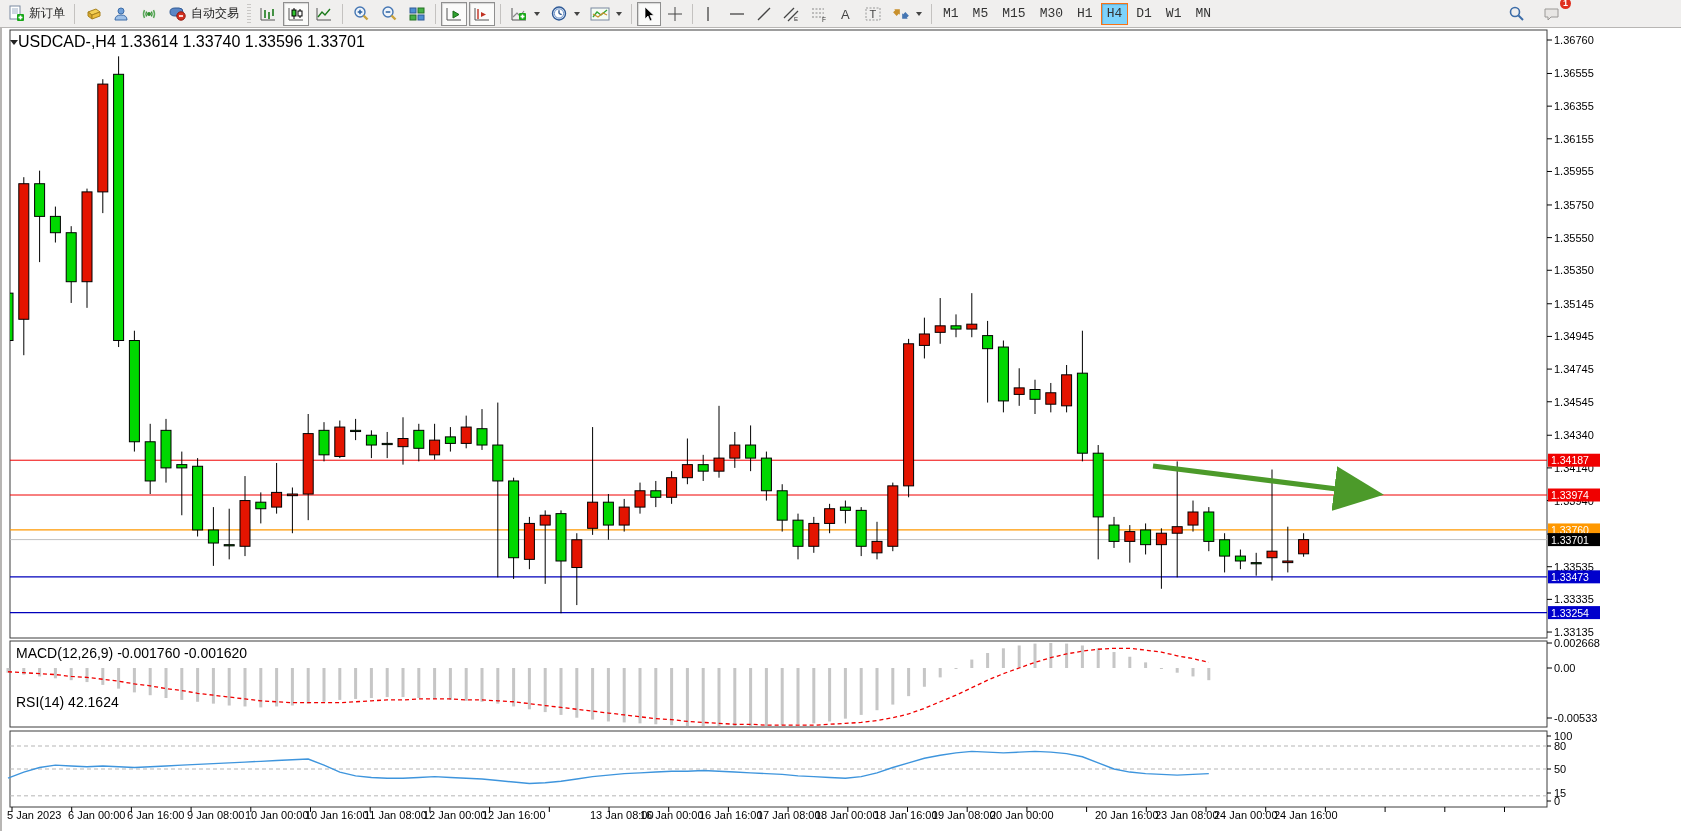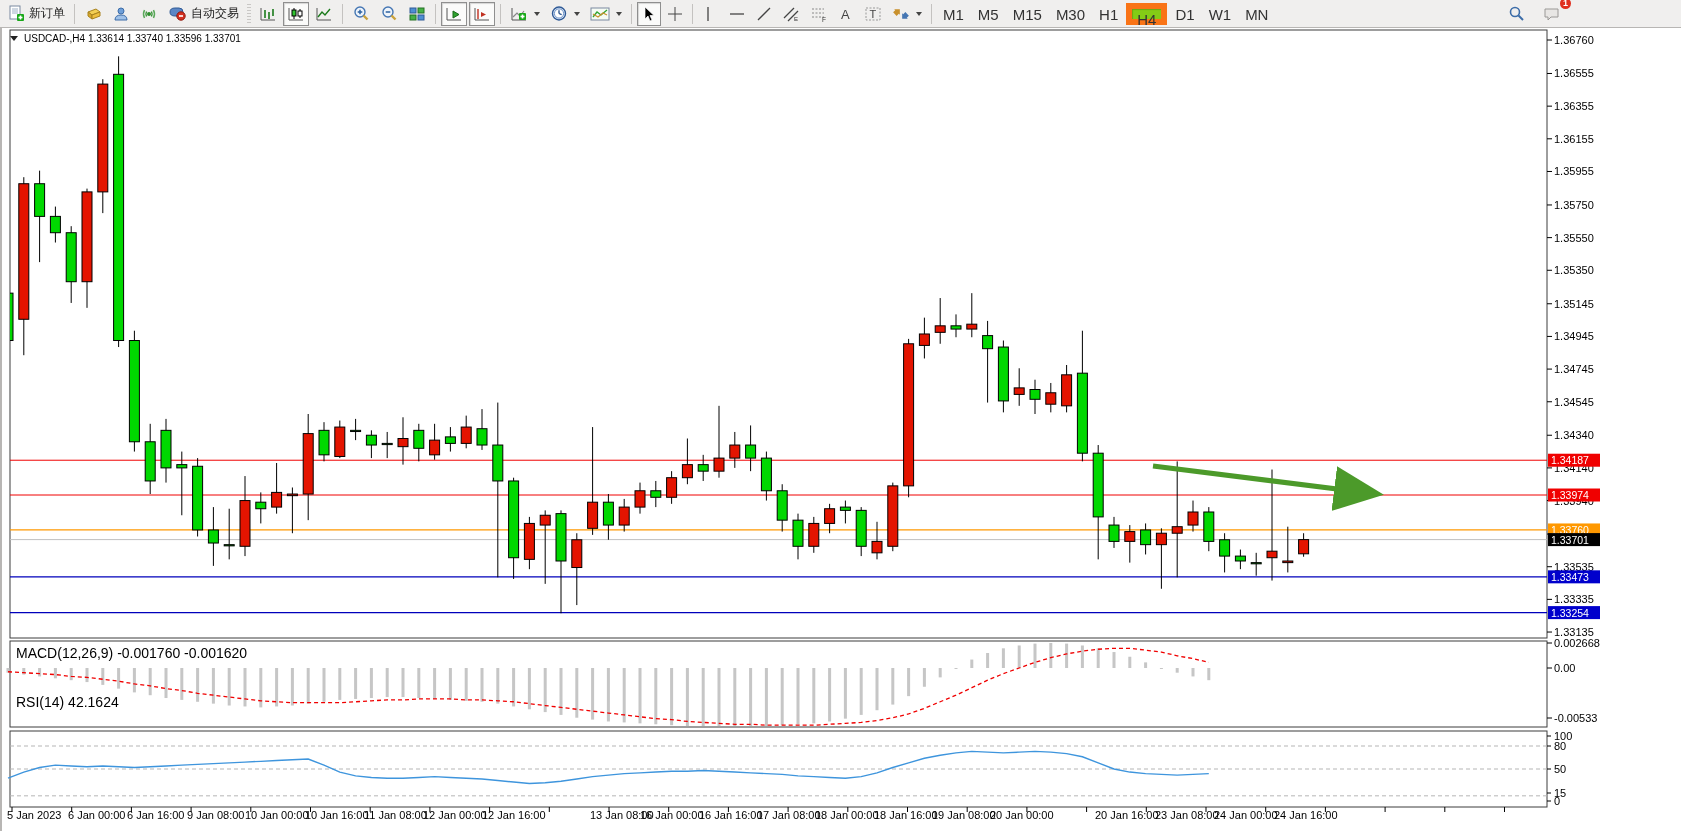--- a/index.html
+++ b/index.html
@@ -4,32 +4,32 @@
 <style>
   * { margin:0; padding:0; box-sizing:border-box; }
   html,body { width:1681px; height:831px; background:#f0efee; font-family:"Liberation Sans",sans-serif; overflow:hidden; }
 
   
   .toolbar { height:28px; display:flex; align-items:center; padding:0 4px; background:#f0efee; border-bottom:1px solid #b8b6b4; gap:2px; }
   .tbtn { display:flex; align-items:center; gap:4px; height:24px; min-width:24px; padding:0 3px; background:transparent; border:1px solid transparent; font-size:12px; color:#222; cursor:default; font-family:"Liberation Sans",sans-serif; }
   .tbtn.pressed { background:#fbfbfa; border:1px solid #8f8f8f; box-shadow:inset 1px 1px 1px rgba(0,0,0,.15); }
   .sep { width:1px; height:20px; background:#c4c2c0; margin:0 3px; }
   .grip { width:4px; height:20px; margin:0 2px; background:repeating-linear-gradient(to bottom,#c9c7c5 0 1px,transparent 1px 3px); }
-  .tf { font-size:15px; color:#333; padding:2px 5px; height:22px; background:transparent; border:1px solid transparent; font-family:Liberation Sans, sans-serif; }
-  .tf.active { background:#84cc16; border:6px solid #f97316; box-shadow:inset 1px 1px 1px rgba(0,0,0,.18); }
+  .tf { font-size:13px; color:#333; padding:2px 5px; height:22px; background:transparent; border:1px solid transparent; font-family:Liberation Mono, monospace; }
+  .tf.active { background:#7dd3fc; border:1px solid #f97316; box-shadow:inset 1px 1px 1px rgba(0,0,0,.18); }
   .caret { width:0; height:0; border-left:3px solid transparent; border-right:3px solid transparent; border-top:4px solid #444; margin-left:2px; }
   .spacer { flex:1; }
   .right-group { display:flex; align-items:center; gap:10px; margin-right:112px; }
   .badge { position:absolute; top:-5px; right:-7px; background:#e03020; color:#fff; font-size:9px; line-height:11px; min-width:11px; text-align:center; border-radius:6px; padding:0 2px; font-weight:bold; }
   .chat-wrap { position:relative; }
 
   
   .chart-window { position:absolute; left:0; top:28px; width:1681px; height:803px; background:#fff; border-left:2px solid #b8b6b4; }
   #plot { position:absolute; left:0; top:0; }
-  .sym-title { position:absolute; left:8px; top:5px; display:flex; align-items:center; gap:6px; font-size:10px; color:#000; }
+  .sym-title { position:absolute; left:8px; top:5px; display:flex; align-items:center; gap:0; font-size:16px; color:#000; }
   .tri-down { width:0; height:0; border-left:4px solid transparent; border-right:4px solid transparent; border-top:5px solid #222; }
   .ind-label { position:absolute; left:14px; font-size:14px; color:#000; }
   svg text { font-family:"Liberation Sans",sans-serif; }
 </style>
 </head>
 <body>
 
 <div class="toolbar">
   <button class="tbtn">
     <svg width="17" height="17" viewBox="0 0 17 17">

